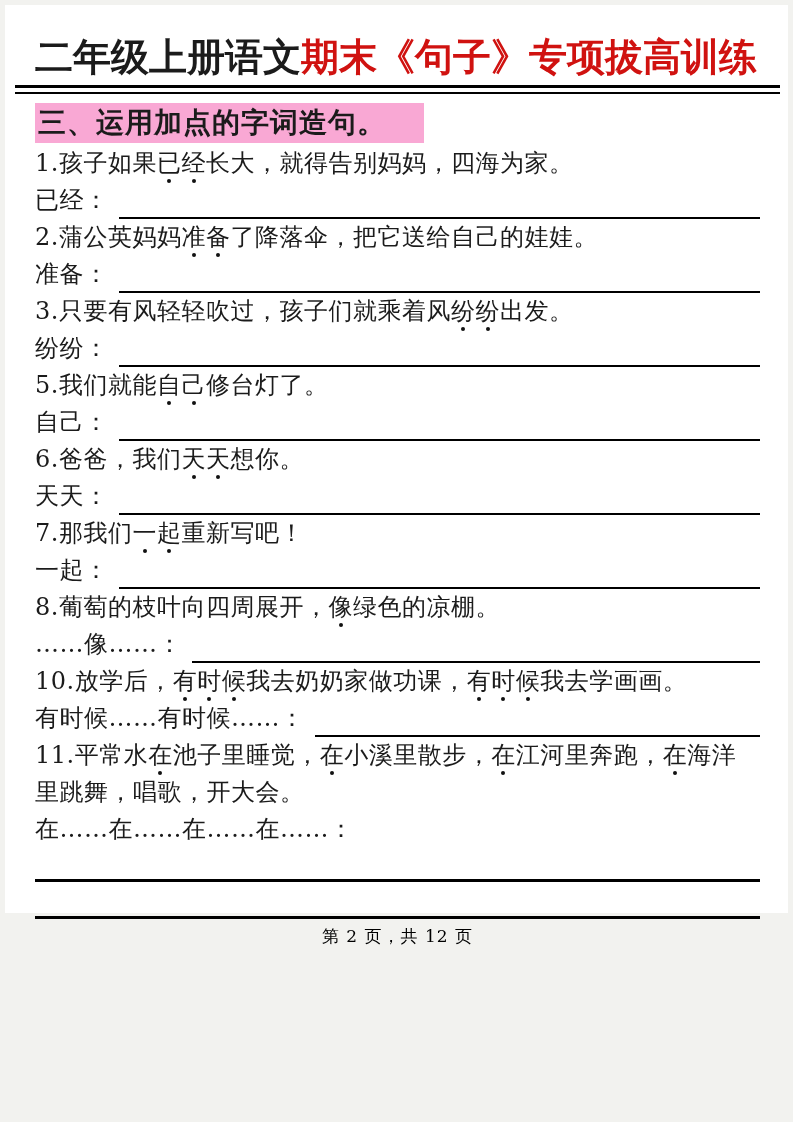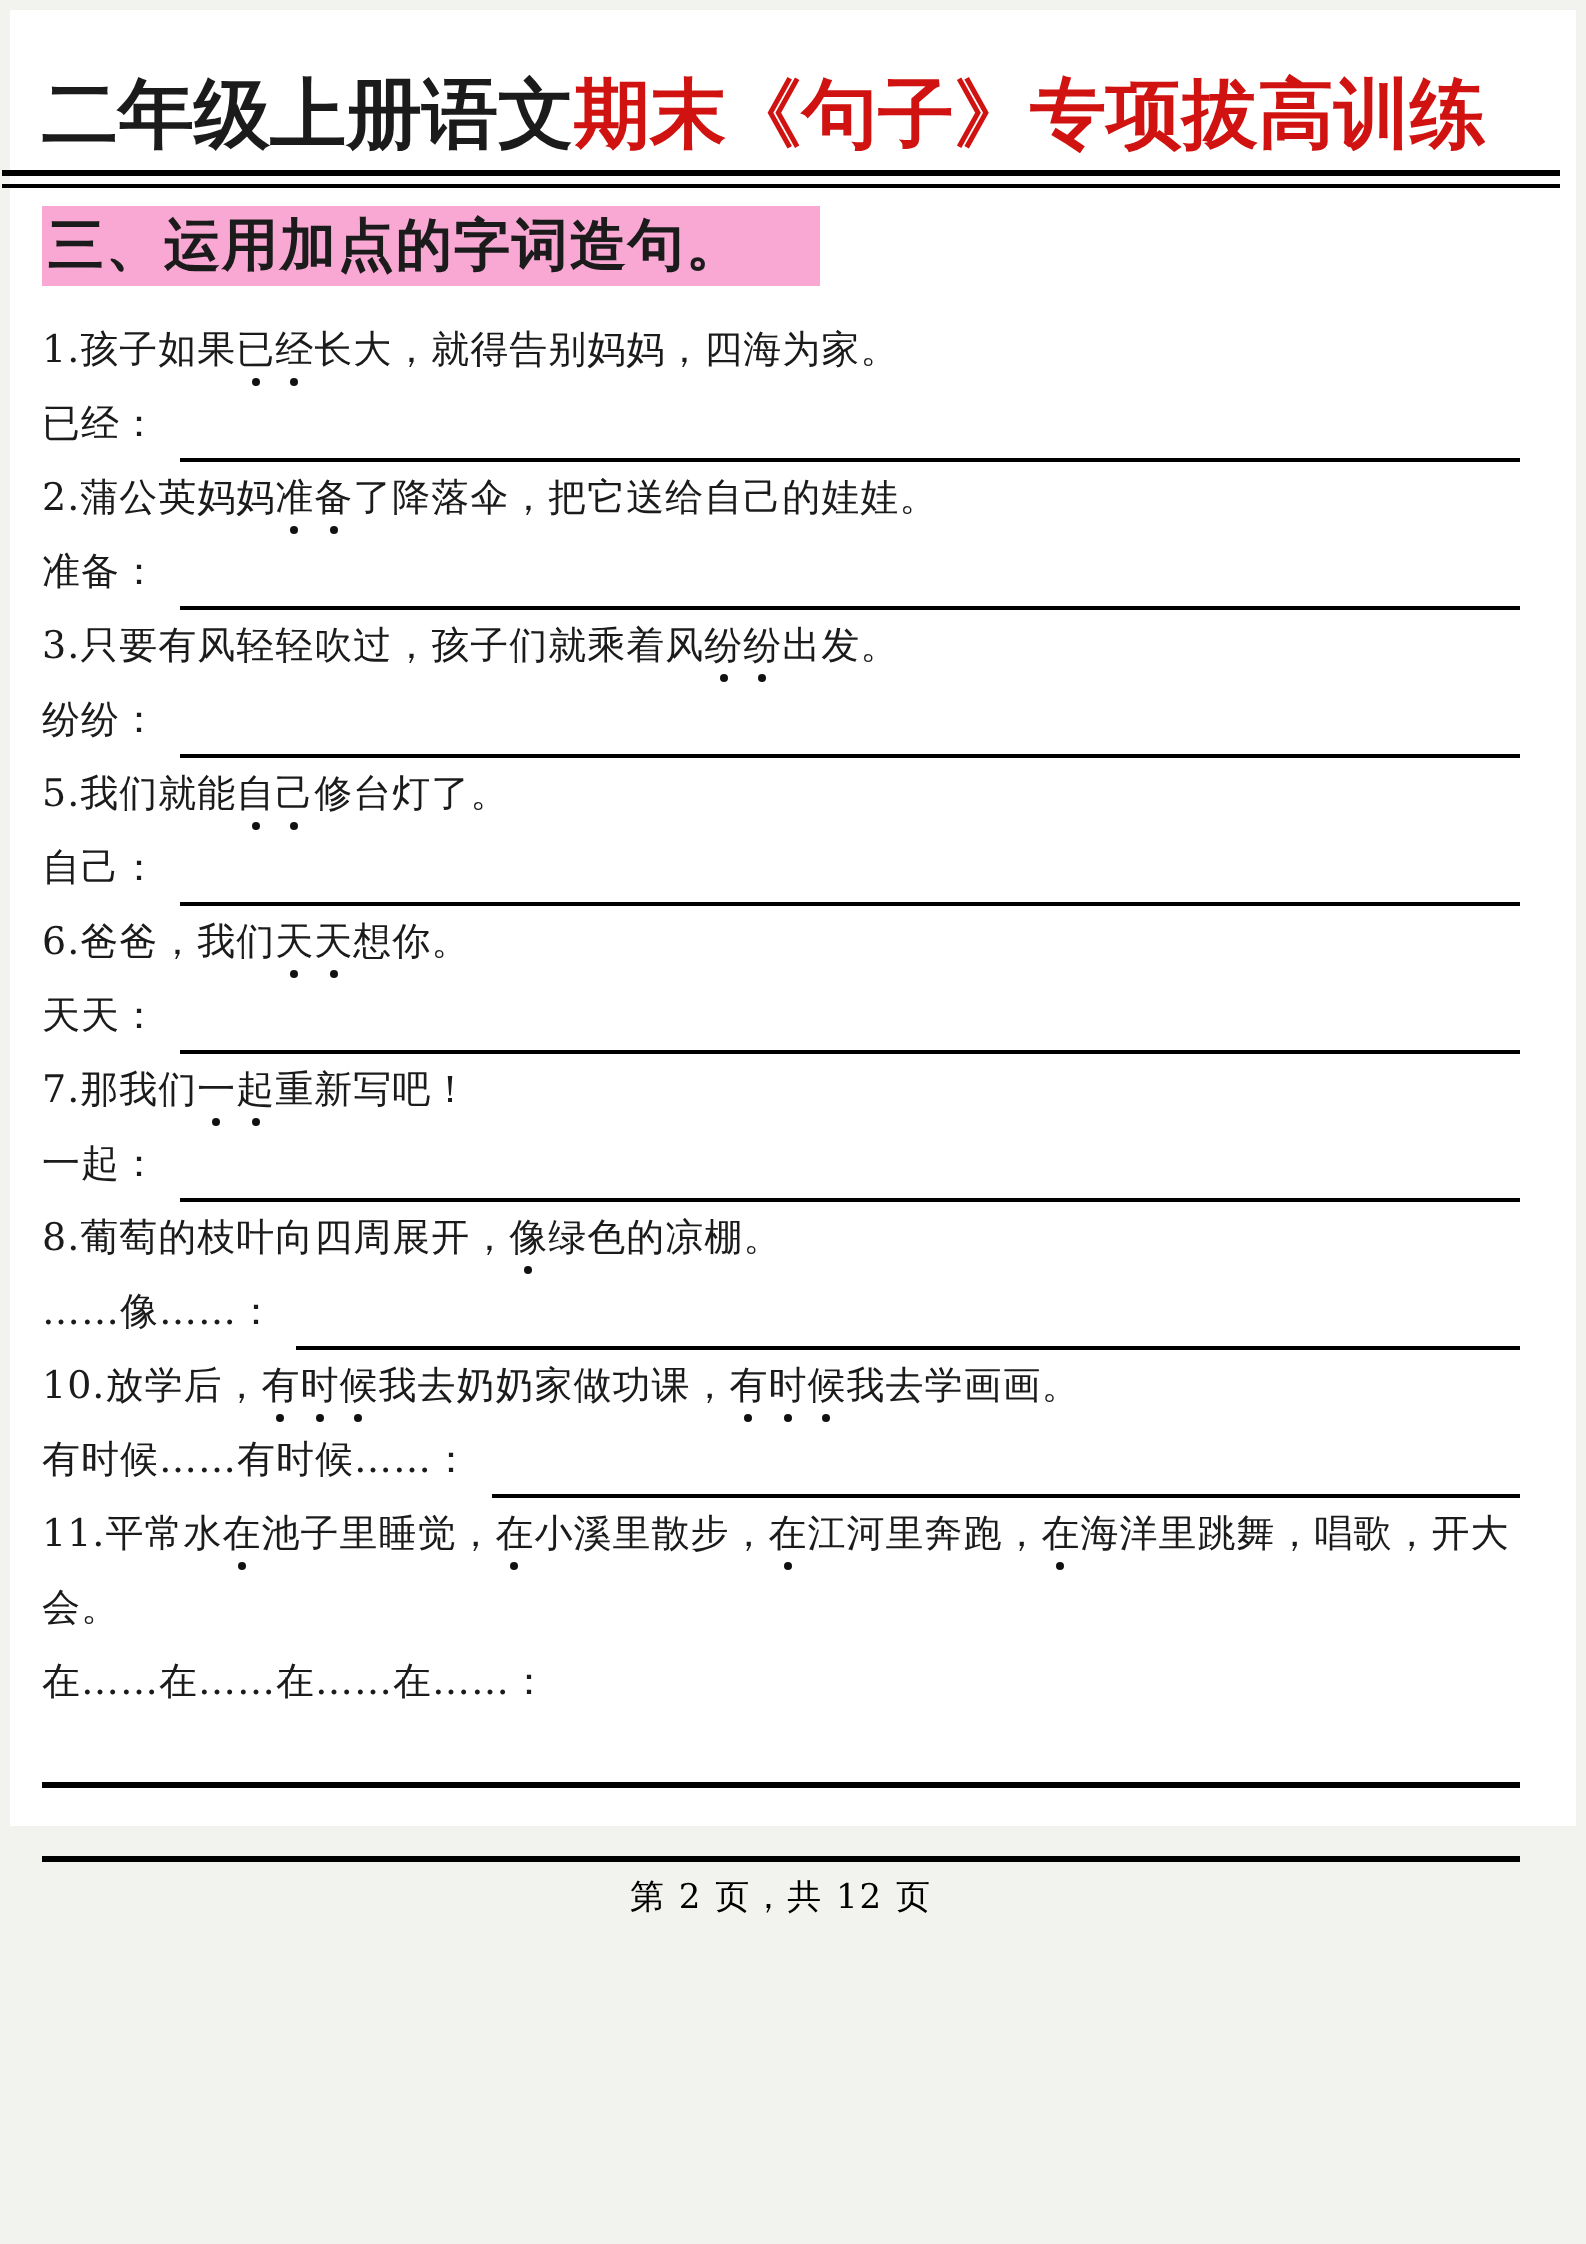--- a/index.html
+++ b/index.html
@@ -9,21 +9,21 @@
     font-family: "DejaVu Serif", "Liberation Serif", serif;
     color: #1b1b1b;
     overflow: hidden;
   }
   .page {
     position: relative;
     width: 783px; height: 908px;
     margin: 5px auto 0 auto;
     background: #ffffff;
     box-sizing: border-box;
-    padding: 30px 28px 0 16px;
+    padding: 30px 28px 0 30px;
   }
   
   .doc-title {
     font-size: 38px;
     font-weight: bold;
     white-space: nowrap;
     letter-spacing: 0px;
     line-height: 1.15;
   }
   .title-red { color: #d01210; }
@@ -37,21 +37,21 @@
     display: inline-block;
     margin-top: 9px;
     background: #e1ebd7;
     font-size: 28px;
     font-weight: bold;
     line-height: 40px;
     padding: 0 38px 0 3px;
     letter-spacing: 1px;
   }
   
-  .items { margin-top: 14px; font-size: 19px; }
+  .items { margin-top: 2px; font-size: 24px; }
   .sentence { line-height: 37px; letter-spacing: 0.5px; }
   .answer-row {
     display: flex;
     align-items: flex-end;
     line-height: 37px;
     letter-spacing: 0.5px;
   }
   .answer-line {
     flex: 1;
     height: 29px;

